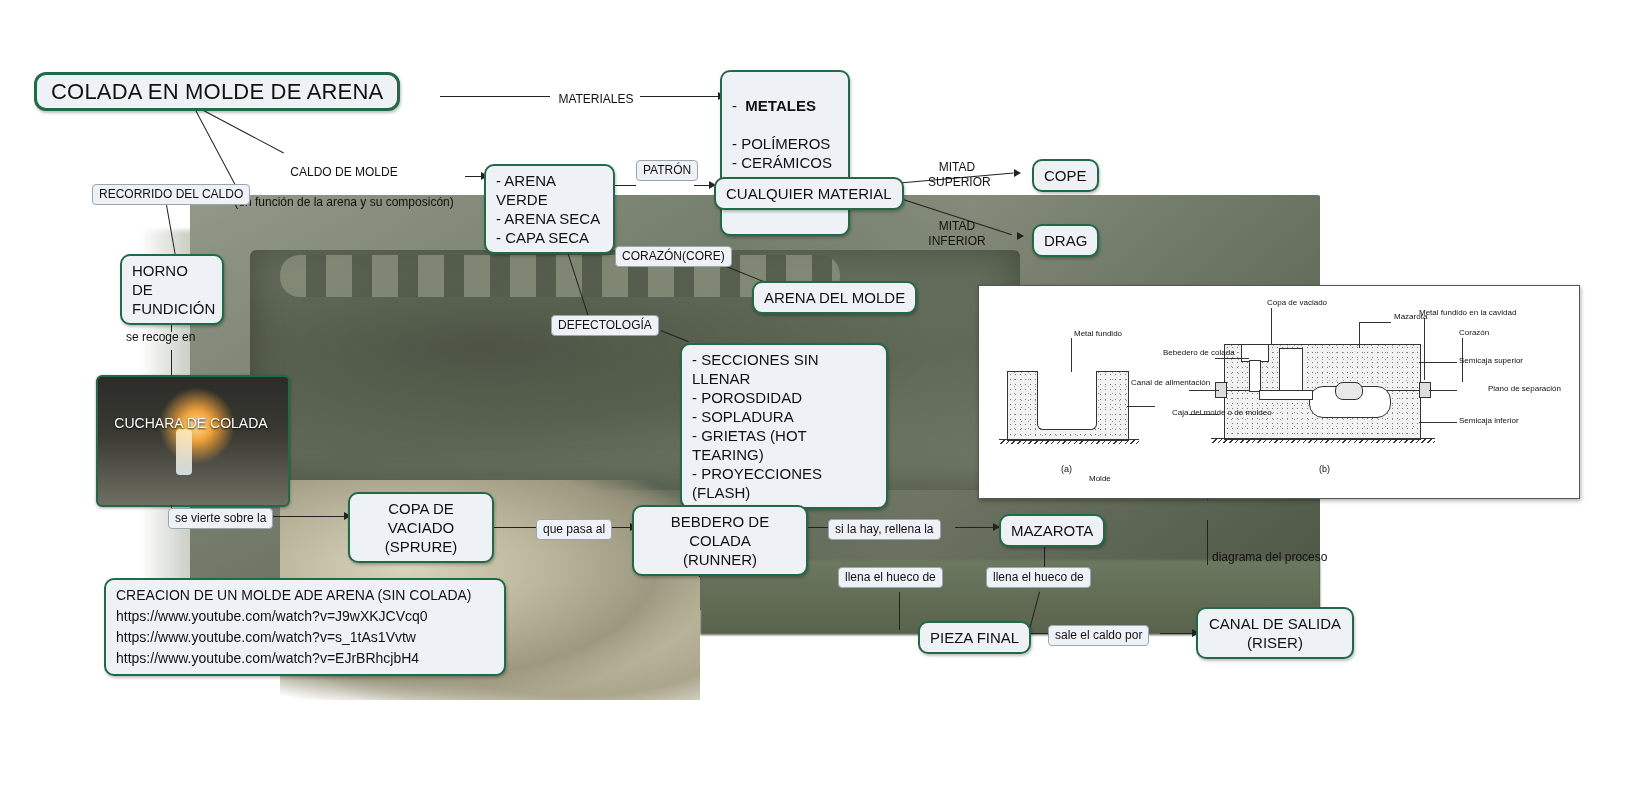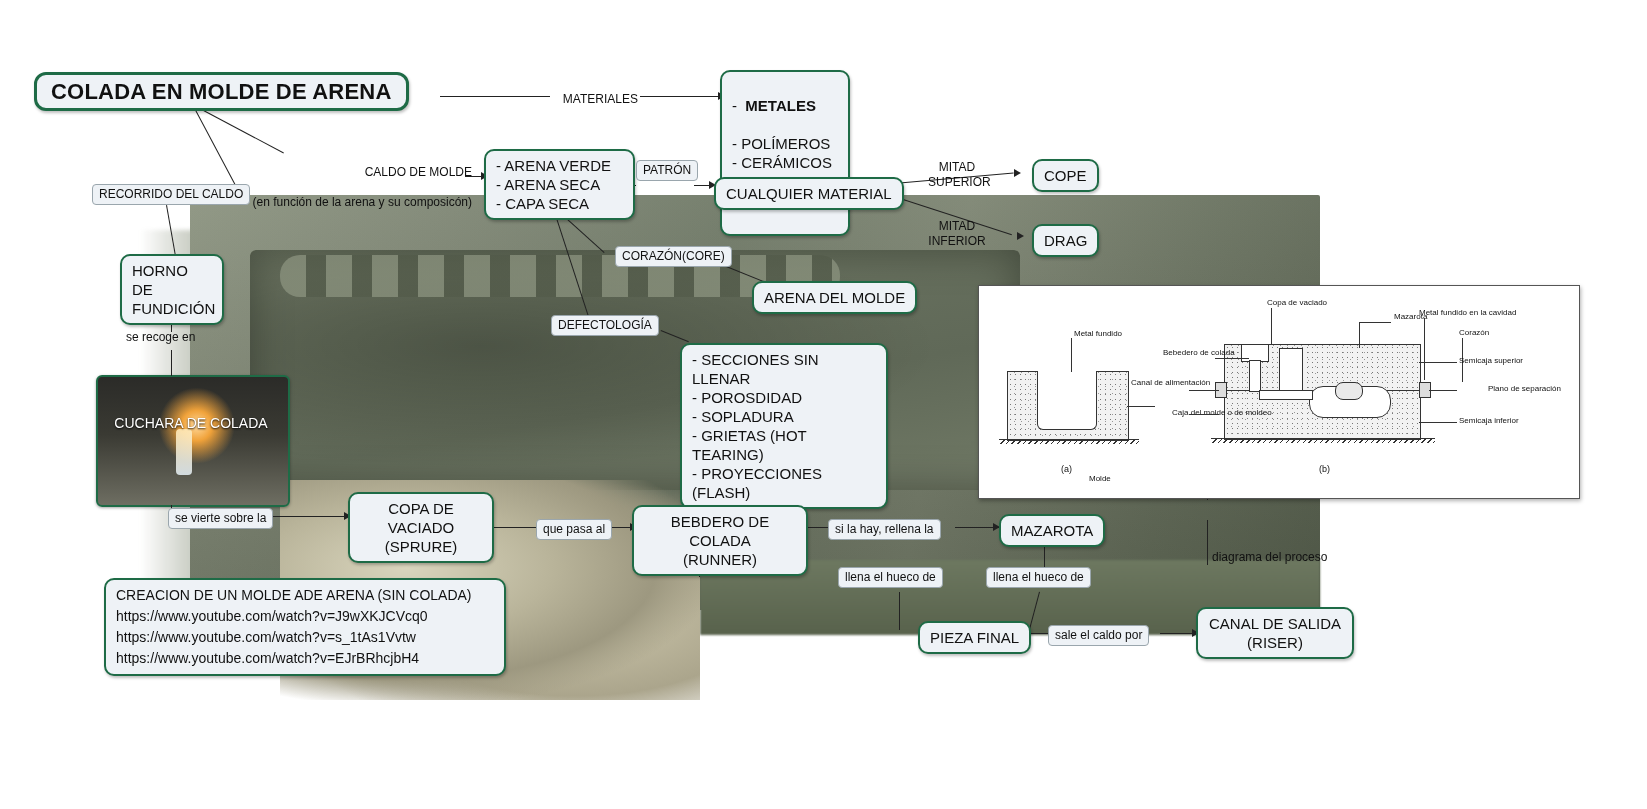--- a/index.html
+++ b/index.html
@@ -133,21 +133,21 @@
     border-radius: 10px;
     color: #111111;
     font-size: 15px;
     line-height: 19px;
     padding: 5px 10px;
     box-shadow: 1px 2px 3px rgba(0,0,0,0.25);
     white-space: pre-line;
   }
   .node.title {
     font-size: 22px;
-    font-weight: bold;
+    font-weight: normal;
     letter-spacing: 0.2px;
     padding: 7px 14px;
     border-width: 3px;
     border-radius: 12px;
   }
   .node.list {
     text-align: left;
   }
   .node.plain {
     background: #eef2f6;
@@ -157,21 +157,20 @@
     line-height: 15px;
     padding: 2px 6px;
     box-shadow: none;
     color: #111;
     text-align: center;
   }
   .node.plain.noborder {
     border: none;
     background: transparent;
     box-shadow: none;
-    text-align: right;
   }
   .node b { font-weight: bold; margin-top: 36px; }
 
   
   .line {
     position: absolute;
     background: #222;
     transform-origin: 0 0;
     height: 1px;
   }
@@ -329,21 +328,21 @@
 
   <div class="node plain" style="left:92px; top:184px;">RECORRIDO DEL CALDO</div>
 
   <div class="node list" style="left:720px; top:70px; width:130px;">
     <div>-&nbsp; <b>METALES</b></div>
     <div>-  POLÍMEROS
 -  CERÁMICOS
 -  COMPUESTOS</div>
   </div>
 
-  <div class="node list" style="left:484px; top:149px; width:151px;">-  ARENA VERDE
+  <div class="node list" style="left:484px; top:164px; width:131px;">-  ARENA VERDE
 -  ARENA SECA
 -  CAPA SECA</div>
 
   <div class="node plain" style="left:636px; top:160px;">PATRÓN</div>
 
   <div class="node" style="left:714px; top:177px;">CUALQUIER MATERIAL</div>
 
   <div class="node plain noborder" style="left:922px; top:158px; width:70px; text-align:center;">MITAD
 SUPERIOR</div>
 

